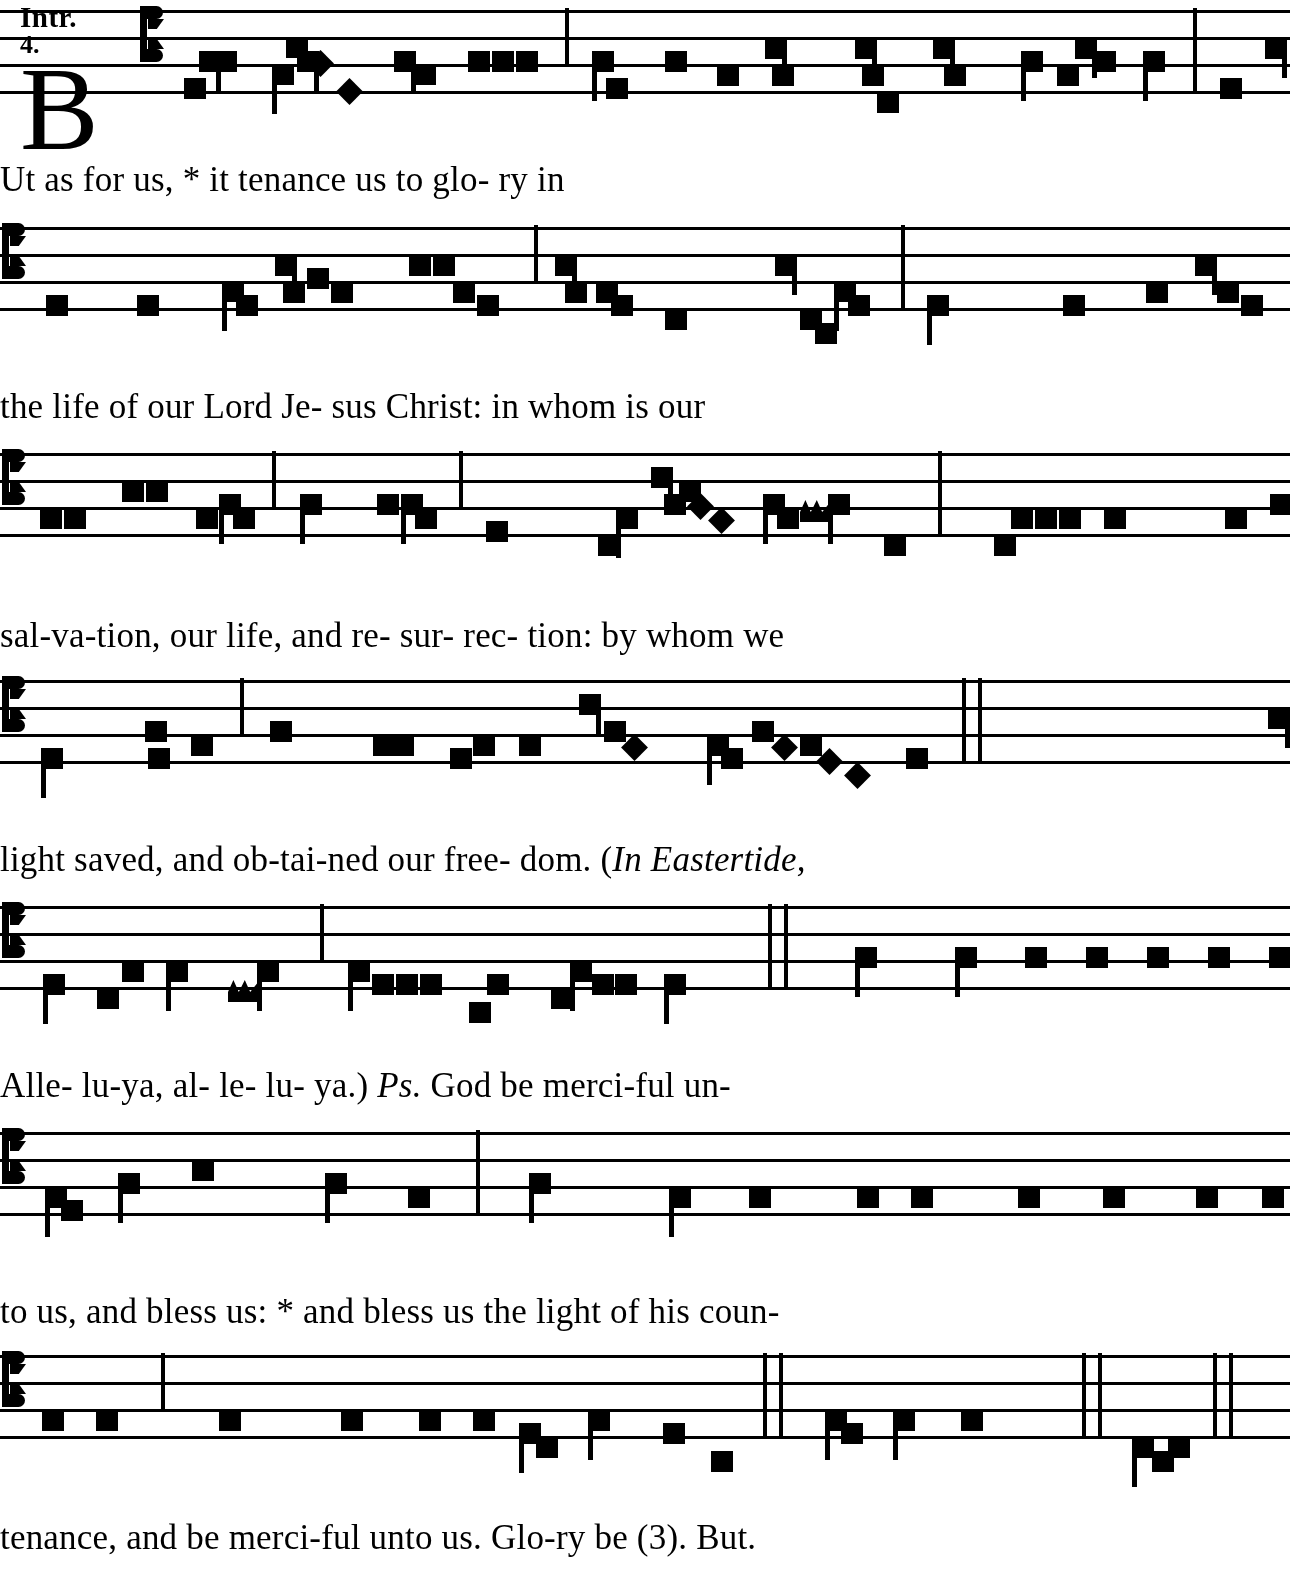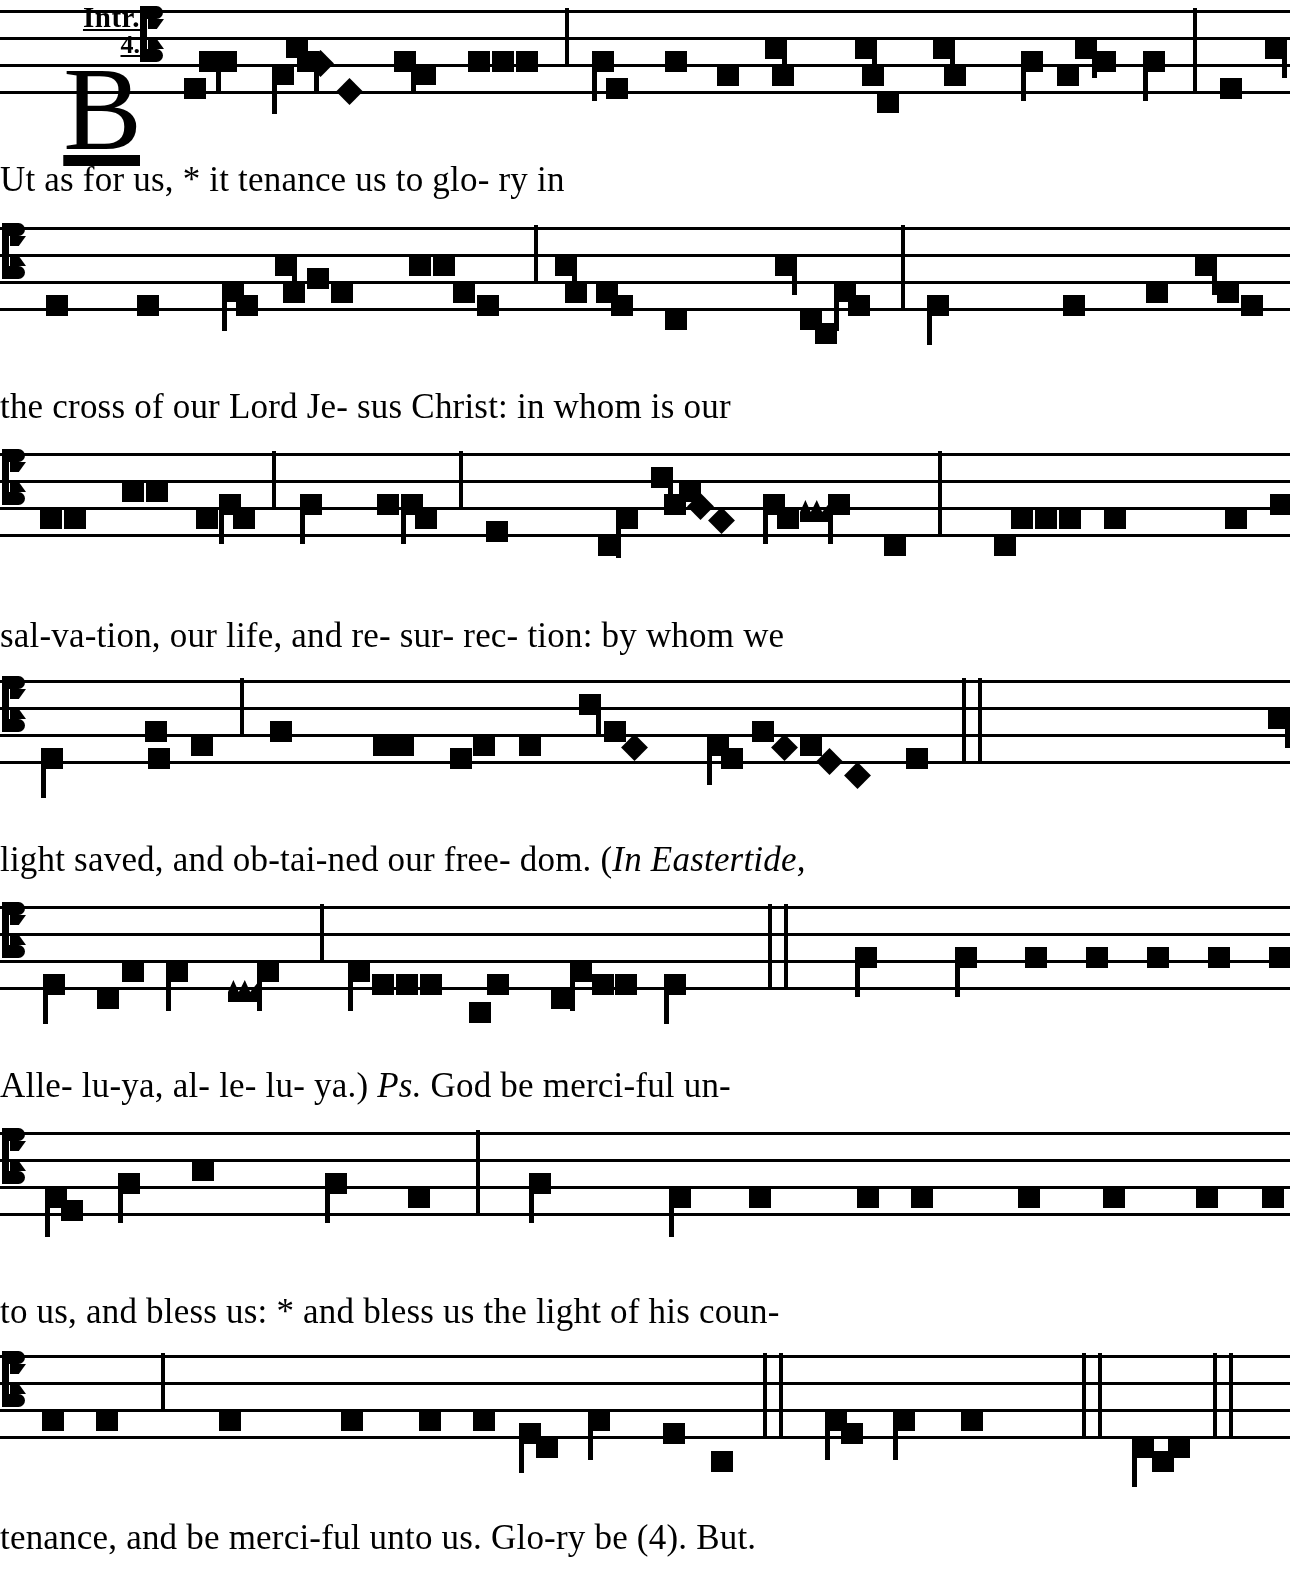--- a/index.html
+++ b/index.html
@@ -20,22 +20,21 @@
     width: 1290px;
     height: 1586px;
   }
 
   
   .incipit {
     position: absolute;
     left: 20px;
     top: 2px;
     width: 120px;
-    text-align: right;
-    text-decoration: underline;
+    text-align: left;
   }
   .incipit-label {
     font-family: "Liberation Serif", serif;
     font-weight: bold;
     font-size: 29px;
     line-height: 30px;
     letter-spacing: 0.5px;
   }
   .incipit-mode {
     font-family: "Liberation Serif", serif;
@@ -265,21 +264,21 @@
       <div class="nt punctum" style="left:815px; top:96px;"></div>
       <div class="nt punctum podstem" style="left:834px; top:54px;"></div>
       <div class="nt punctum" style="left:848px; top:68px;"></div>
       <div class="nt punctum podstem" style="left:927px; top:68px;"></div>
       <div class="nt punctum" style="left:1063px; top:68px;"></div>
       <div class="nt punctum" style="left:1146px; top:55px;"></div>
       <div class="nt virga" style="left:1195px; top:28px;"></div>
       <div class="nt punctum" style="left:1217px; top:55px;"></div>
       <div class="nt punctum" style="left:1241px; top:68px;"></div>
     </div>
-    <div class="lyrics" style="top:160px;">the  cross  of  our  Lord        Je-  sus  Christ:      in  whom  is  our</div>
+    <div class="lyrics" style="top:160px;">the  life  of  our  Lord        Je-  sus  Christ:      in  whom  is  our</div>
   </div>
 
   <div class="system" style="top:453px;">
     <div class="staff" style="top:0px;">
       <div class="line l0"></div>
       <div class="line l1"></div>
       <div class="line l2"></div>
       <div class="line l3"></div>
 
       <div class="clef" style="left:2px; top:-4px;">
@@ -492,16 +491,16 @@
       <div class="nt punctum" style="left:663px; top:68px;"></div>
       <div class="nt punctum" style="left:711px; top:96px;"></div>
       <div class="nt punctum podstem" style="left:825px; top:55px;"></div>
       <div class="nt punctum" style="left:841px; top:68px;"></div>
       <div class="nt punctum podstem" style="left:893px; top:55px;"></div>
       <div class="nt punctum" style="left:961px; top:55px;"></div>
       <div class="nt punctum podstem" style="left:1132px; top:82px;"></div>
       <div class="nt punctum" style="left:1152px; top:96px;"></div>
       <div class="nt punctum" style="left:1168px; top:82px;"></div>
     </div>
-    <div class="lyrics" style="top:163px;">tenance,  and  be  merci-ful  unto  us.  Glo-ry  be  (4).   But.</div>
+    <div class="lyrics" style="top:163px;">tenance,  and  be  merci-ful  unto  us.  Glo-ry  be  (3).   But.</div>
   </div>
 
 </div>
 
 </body></html>

